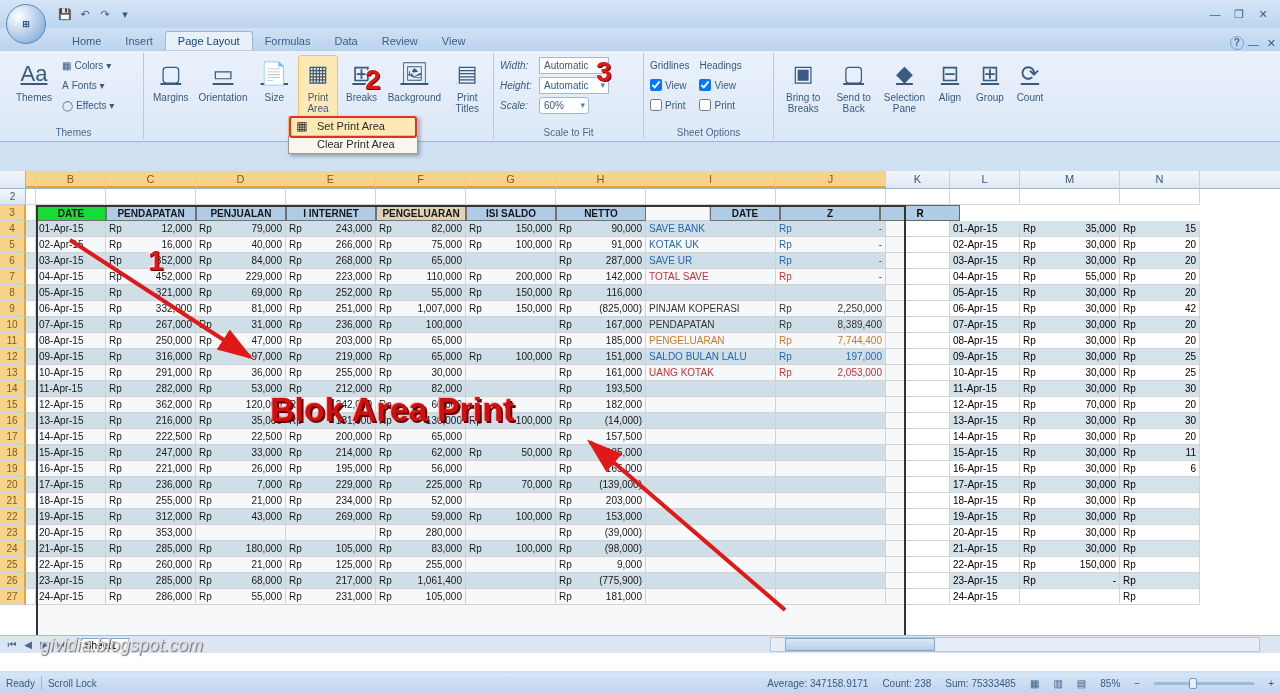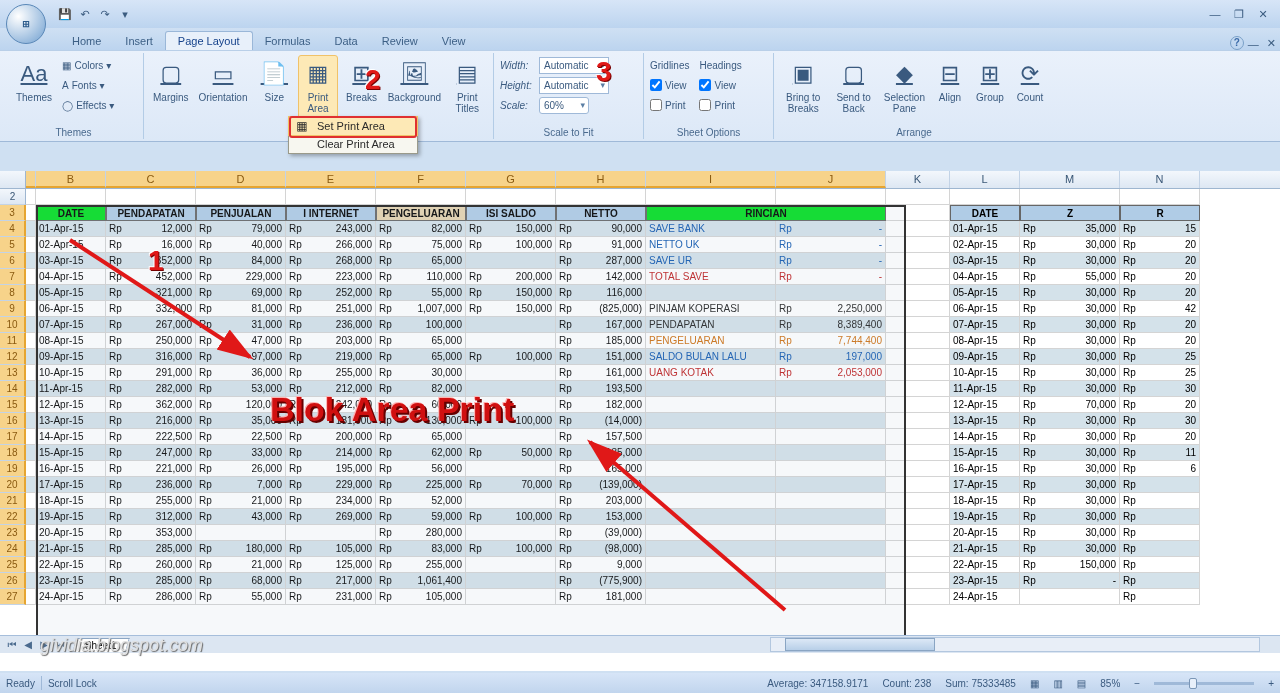--- a/index.html
+++ b/index.html
@@ -250,21 +250,20 @@
         </div>
       <div class="big-btn" style="width:36px">
           <div class="ico">⊞</div>
           <span>Group</span>
         </div>
       <div class="big-btn" style="width:36px">
           <div class="ico">⟳</div>
           <span>Count</span>
         </div>
     </div>
-    <div class="ribbon-group-label">Arrange</div>
   </div>
 </div>
 
 <div class="dropdown">
   <div class="dropdown-item hover">
       <span class="di-ico">▦</span>
       <span>Set Print Area</span>
     </div>
   <div class="dropdown-item">
       <span class="di-ico"></span>
@@ -319,21 +318,20 @@
       <div class="row">
         <div class="rowh sel">3</div>
         <div class="cell cA"></div>
         <div class="cell cB hdr green">DATE</div>
         <div class="cell cC hdr blue">PENDAPATAN</div>
         <div class="cell cD hdr blue">PENJUALAN</div>
         <div class="cell cE hdr blue">I INTERNET</div>
         <div class="cell cF hdr tan">PENGELUARAN</div>
         <div class="cell cG hdr blue">ISI SALDO</div>
         <div class="cell cH hdr blue">NETTO</div>
-        <div class="cell cI hdr green" style="width: 240px;">RINCIAN</div>
         <div class="cell cK"></div>
         <div class="cell cL hdr blue">DATE</div>
         <div class="cell cM hdr blue">Z</div>
         <div class="cell cN hdr blue">R</div>
       </div>
       <div class="row">
         <div class="rowh sel">4</div>
         <div class="cell cA striped"></div>
         <div class="cell cB striped">01-Apr-15</div>
         <div class="cell cC striped" style="display: flex; justify-content: space-between;">
@@ -397,21 +395,21 @@
           <span>75,000</span>
         </div>
         <div class="cell cG" style="display: flex; justify-content: space-between;">
           <span>Rp</span>
           <span>100,000</span>
         </div>
         <div class="cell cH" style="display: flex; justify-content: space-between;">
           <span>Rp</span>
           <span>91,000</span>
         </div>
-        <div class="cell cI" style="color: rgb(16, 88, 176); font-weight: 500;">NETTO UK</div>
+        <div class="cell cI" style="color: rgb(16, 88, 176); font-weight: 500;">KOTAK UK</div>
         <div class="cell cJ" style="display: flex; justify-content: space-between; color: rgb(16, 88, 176); font-weight: 500;">
           <span>Rp</span>
           <span>-</span>
         </div>
         <div class="cell cK"></div>
         <div class="cell cL">02-Apr-15</div>
         <div class="cell cM" style="display: flex; justify-content: space-between;">
           <span>Rp</span>
           <span>30,000</span>
         </div>

